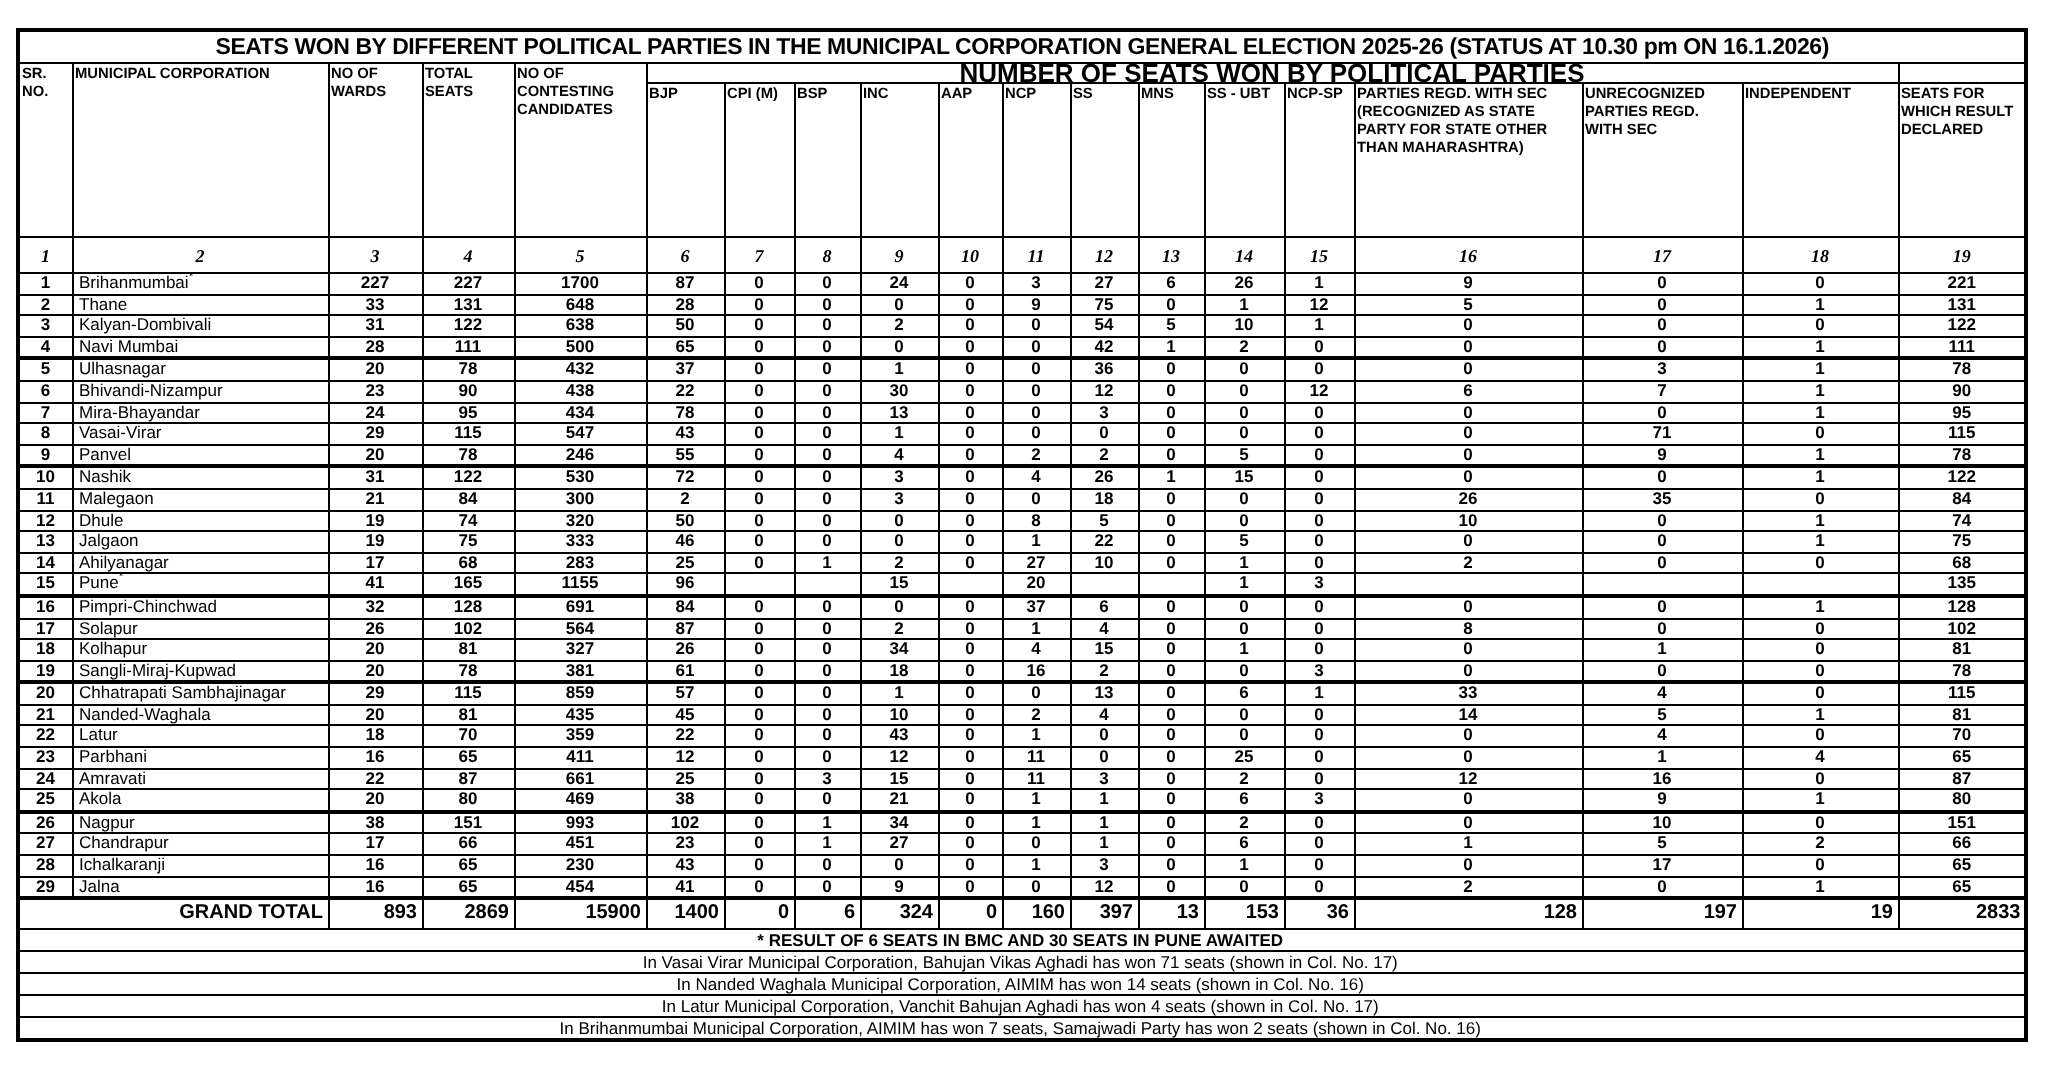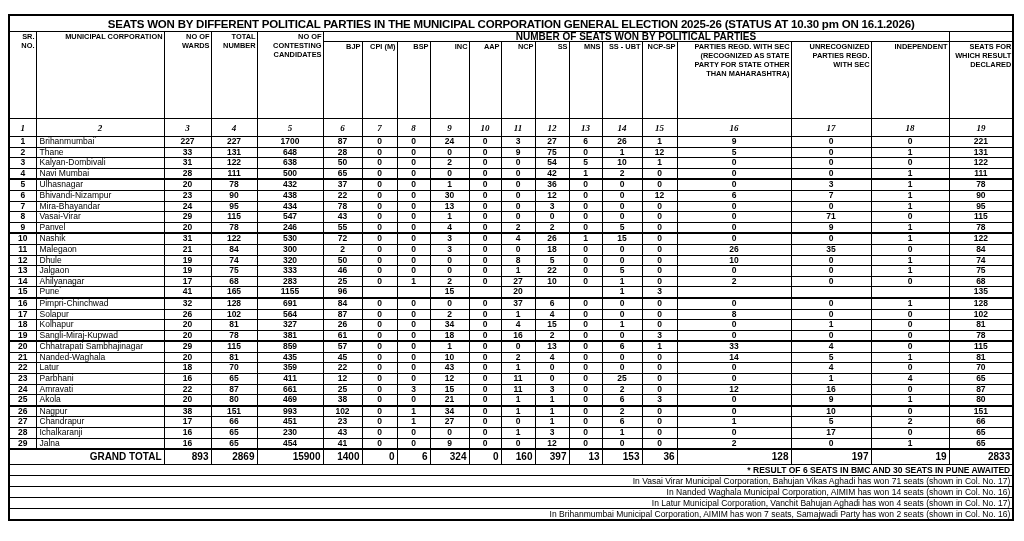--- a/index.html
+++ b/index.html
@@ -1,32 +1,32 @@
 <!DOCTYPE html>
 <html><head>
 <meta charset="utf-8">
 <style>
   html,body{margin:0;padding:0;background:#ffffff;}
   body{width:1024px;height:541px;position:relative;font-family:"Liberation Sans",sans-serif;color:#000;overflow:hidden;}
   .wrap{position:absolute;left:8px;top:14px;}
   table{border-collapse:collapse;table-layout:fixed;width:1004px;border:2px solid #000;}
   th,td{border:1px solid #000;padding:0 2px;overflow:hidden;}
   .titlecell{font-weight:bold;font-size:11.5px;letter-spacing:-0.2px;text-align:center;height:15px;white-space:nowrap;}
-  .banner{font-size:10px;font-weight:bold;text-align:center;height:9px;line-height:9px;padding:0;white-space:nowrap;}
-  .lefthead,.phead{font-size:7.4px;font-weight:bold;text-align:right;vertical-align:top;line-height:1.2;padding:1px 1px;white-space:normal;word-wrap:break-word;}
+  .banner{font-size:13px;font-weight:bold;text-align:center;height:9px;line-height:9px;padding:0;white-space:nowrap;}
+  .lefthead,.phead{font-size:7.4px;font-weight:bold;text-align:left;vertical-align:top;line-height:1.2;padding:1px 1px;white-space:normal;word-wrap:break-word;}
   #hrow2 th{height:74px;}
   .colnum{font-family:"Liberation Serif",serif;font-style:italic;font-weight:bold;font-size:9px;text-align:center;height:17px;vertical-align:middle;}
   tbody td{font-size:8.5px;height:9.6px;line-height:9.6px;white-space:nowrap;}
   td.sr{text-align:center;font-weight:bold;}
   td.num{text-align:center;font-weight:bold;}
   td.name{text-align:left;font-weight:normal;padding-left:3px;}
   td.name sup{font-size:6px;line-height:0;}
   tr.grp td{border-top-width:2px;}
   tr.total td{font-size:10px;font-weight:bold;height:14px;line-height:14px;text-align:right;border-top-width:2px;}
-  tr.footnote td{font-size:8.5px;font-weight:normal;text-align:right;height:10px;line-height:10px;padding-left:0;margin-left:48px;}
+  tr.footnote td{font-size:8.5px;font-weight:normal;text-align:center;height:10px;line-height:10px;padding-left:0;margin-left:48px;}
   tr.footnote.first td{font-weight:bold;}
 </style>
 </head>
 <body>
 
 <div class="wrap">
   <table>
     <colgroup>
       <col style="width:27px">
         <col style="width:128px">
@@ -49,21 +49,21 @@
         <col style="width:64px">
     </colgroup>
     <thead>
       <tr>
         <th class="titlecell" colspan="19">SEATS WON BY DIFFERENT POLITICAL PARTIES IN THE  MUNICIPAL CORPORATION GENERAL ELECTION 2025-26 (STATUS AT 10.30 pm ON 16.1.2026)</th>
       </tr>
       <tr id="hrow1">
           <th class="lefthead" rowspan="2">SR. NO.</th>
           <th class="lefthead" rowspan="2">MUNICIPAL CORPORATION</th>
           <th class="lefthead" rowspan="2">NO OF WARDS</th>
-          <th class="lefthead" rowspan="2">TOTAL NUMBER</th>
+          <th class="lefthead" rowspan="2">TOTAL SEATS</th>
           <th class="lefthead" rowspan="2">NO OF CONTESTING CANDIDATES</th>
           <th class="banner" colspan="13">NUMBER OF SEATS WON BY POLITICAL PARTIES</th>
           <th class="banner"></th>
         </tr>
       <tr id="hrow2">
           <th class="phead">BJP</th>
           <th class="phead">CPI (M)</th>
           <th class="phead">BSP</th>
           <th class="phead">INC</th>
           <th class="phead">AAP</th>

